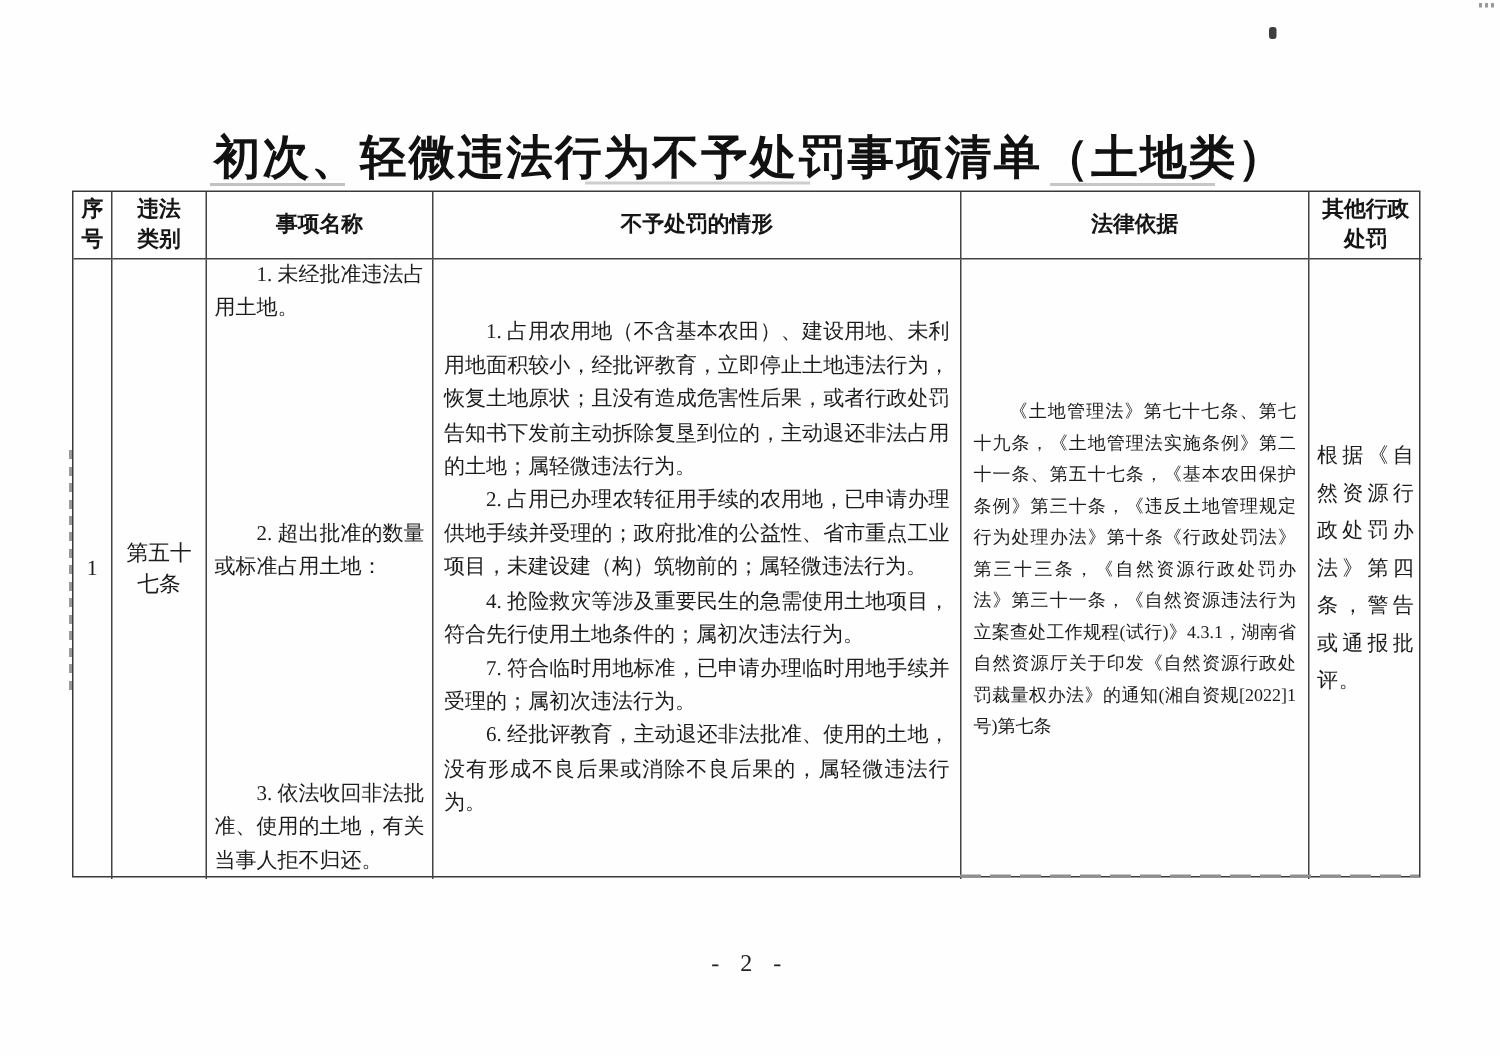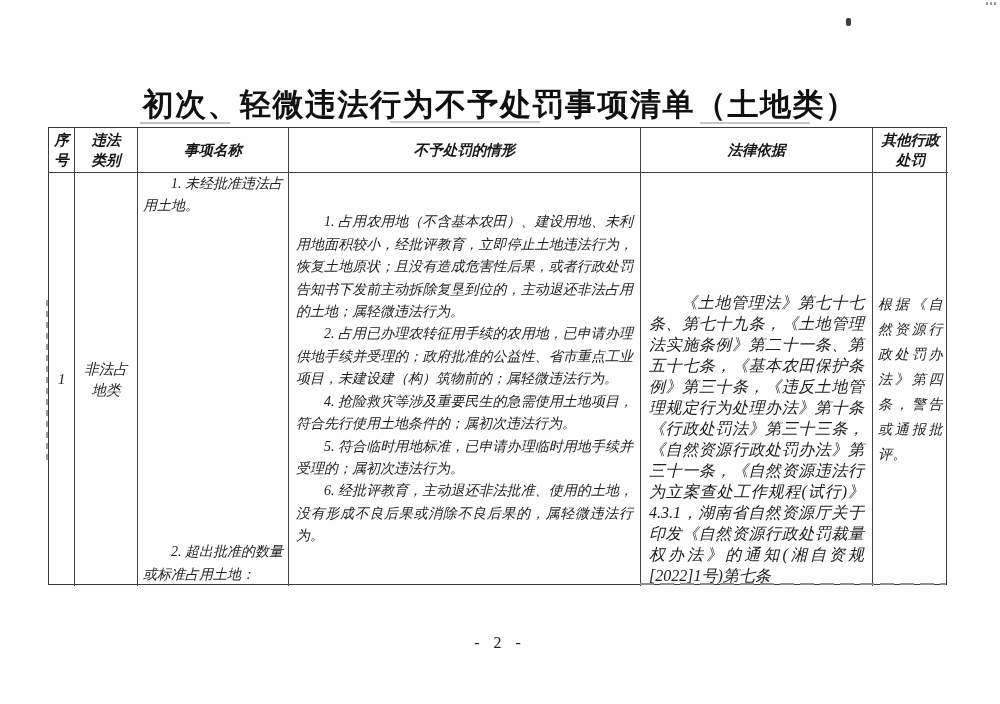--- a/index.html
+++ b/index.html
@@ -18,21 +18,20 @@
   }
   
   .doc-table{
     position:absolute;left:48px;top:127px;width:899px;height:458px;
     display:grid;
     grid-template-columns:26px 63px 151px 352px 232px 75px;
     grid-template-rows:45px 413px;
     border:1.6px solid #3a3a3a;
     box-sizing:border-box;
     background:#fefefe;
-    font-style:italic;
   }
   .cell{
     box-sizing:border-box;
     border-right:1px solid #434343;
     display:flex;flex-direction:column;justify-content:center;
     overflow:hidden;
   }
   .cell.last{border-right:none;}
   .cell.hdr{
     border-bottom:1px solid #434343;
@@ -42,21 +41,21 @@
   }
   .cell.hdr.c2{padding:0 13px;}
   .cell.hdr.c6{padding:0 6px;}
   .cell.bdy{font-size:14px;}
   .cell.c1b, .cell.c2b{
     align-items:center;text-align:center;font-size:14.5px;line-height:21px;
   }
   .cell.c2b{padding:0 4px;}
   .cell.c3b{padding:0 5px;line-height:22.4px;justify-content:space-between;}
   .cell.c4b{padding:0 7px;line-height:22.4px;}
-  .cell.c5b{padding:0 8px;font-size:16px;line-height:21px;justify-content:flex-end;}
+  .cell.c5b{padding:0 8px;font-size:12px;line-height:21px;}
   .cell.c6b{padding:0 5px;line-height:25px;letter-spacing:0.5px;}
   .cell p{
     margin:0;text-align:justify;text-justify:inter-ideograph;
     text-indent:2em;
   }
   .cell.c6b p{text-indent:0;}
   
   .page-number{
     position:absolute;top:634px;left:0;width:100%;
     text-align:center;font-size:16px;letter-spacing:5px;color:#222;
@@ -84,32 +83,33 @@
   <div class="doc-table">
 
     <div class="cell hdr c1">序号</div>
     <div class="cell hdr c2">违法类别</div>
     <div class="cell hdr c3">事项名称</div>
     <div class="cell hdr c4">不予处罚的情形</div>
     <div class="cell hdr c5">法律依据</div>
     <div class="cell hdr c6 last">其他行政处罚</div>
 
     <div class="cell bdy c1b">1</div>
-    <div class="cell bdy c2b">非法占地类</div>
+    <div class="cell bdy c2b">第五十七条</div>
 
     <div class="cell bdy c3b">
       <p>1. 未经批准违法占用土地。</p>
       <p>2. 超出批准的数量或标准占用土地：</p>
+      <p>3. 依法收回非法批准、使用的土地，有关当事人拒不归还。</p>
     </div>
 
     <div class="cell bdy c4b">
       <p>1. 占用农用地（不含基本农田）、建设用地、未利用地面积较小，经批评教育，立即停止土地违法行为，恢复土地原状；且没有造成危害性后果，或者行政处罚告知书下发前主动拆除复垦到位的，主动退还非法占用的土地；属轻微违法行为。</p>
       <p>2. 占用已办理农转征用手续的农用地，已申请办理供地手续并受理的；政府批准的公益性、省市重点工业项目，未建设建（构）筑物前的；属轻微违法行为。</p>
       <p>4. 抢险救灾等涉及重要民生的急需使用土地项目，符合先行使用土地条件的；属初次违法行为。</p>
-      <p>5. 符合临时用地标准，已申请办理临时用地手续并受理的；属初次违法行为。</p>
+      <p>7. 符合临时用地标准，已申请办理临时用地手续并受理的；属初次违法行为。</p>
       <p>6. 经批评教育，主动退还非法批准、使用的土地，没有形成不良后果或消除不良后果的，属轻微违法行为。</p>
     </div>
 
     <div class="cell bdy c5b">
       <p>《土地管理法》第七十七条、第七十九条，《土地管理法实施条例》第二十一条、第五十七条，《基本农田保护条例》第三十条，《违反土地管理规定行为处理办法》第十条《行政处罚法》第三十三条，《自然资源行政处罚办法》第三十一条，《自然资源违法行为立案查处工作规程(试行)》4.3.1，湖南省自然资源厅关于印发《自然资源行政处罚裁量权办法》的通知(湘自资规[2022]1号)第七条</p>
     </div>
 
     <div class="cell bdy c6b last">
       <p>根据《自然资源行政处罚办法》第四条，警告或通报批评。</p>
     </div>

